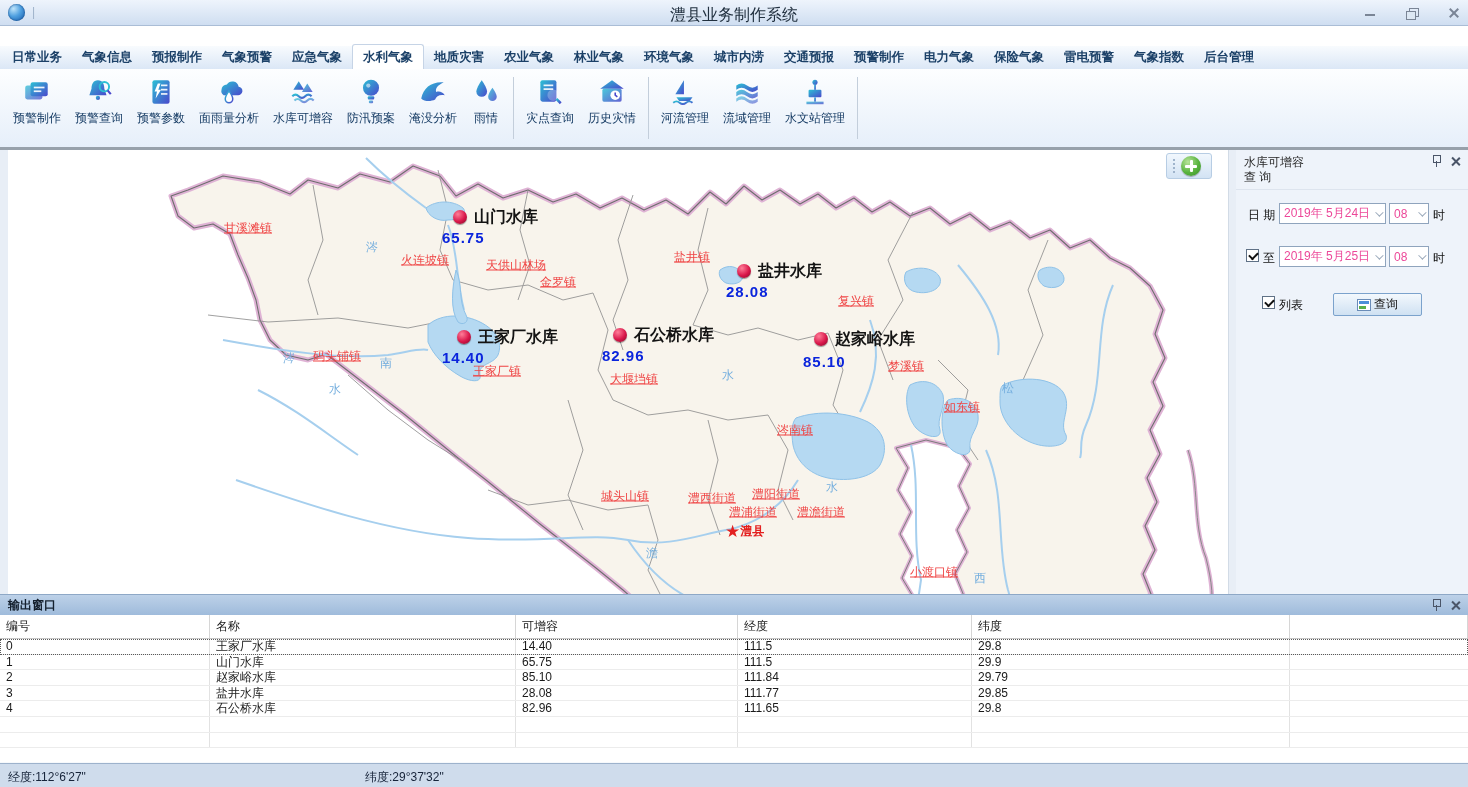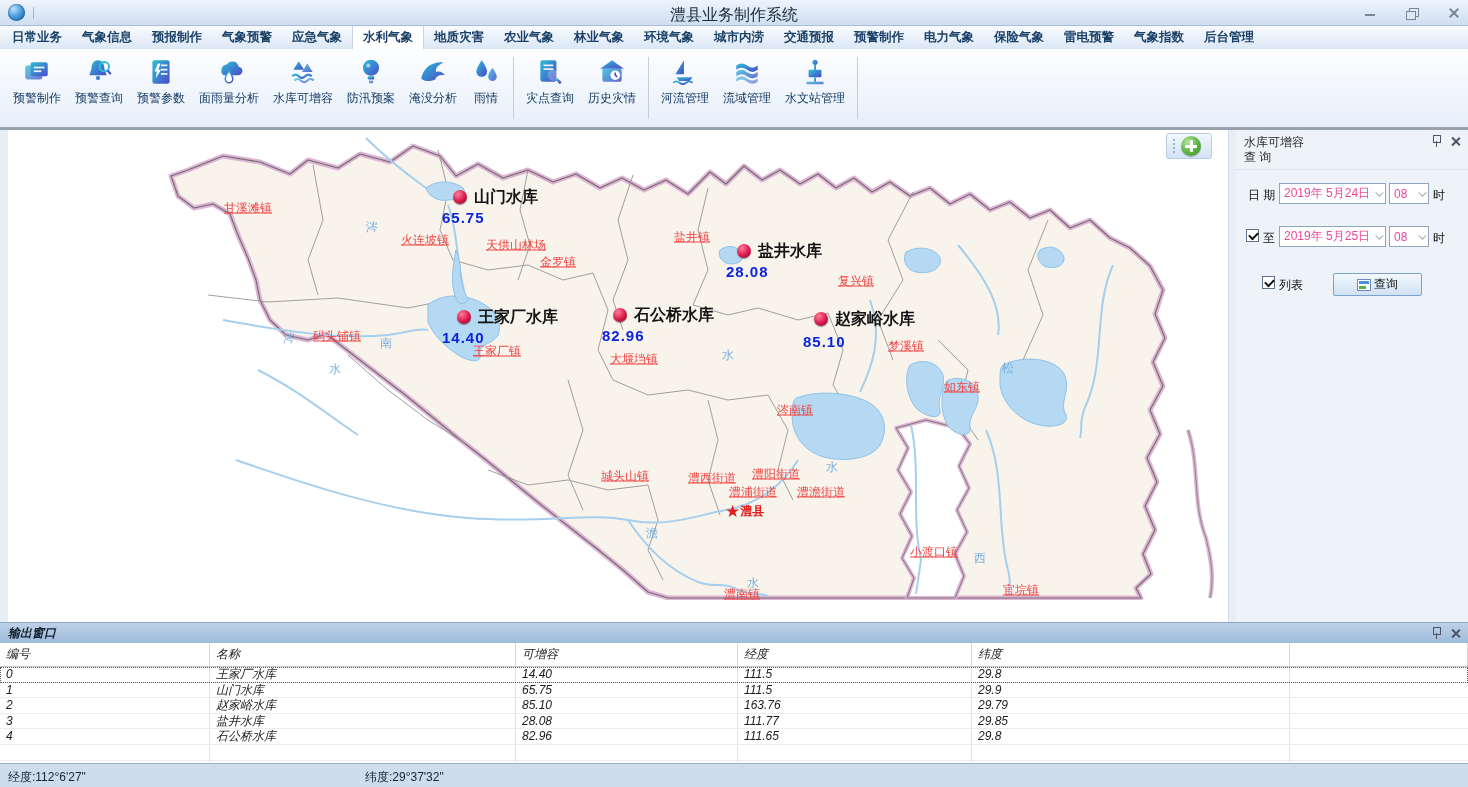--- a/index.html
+++ b/index.html
@@ -15,21 +15,21 @@
   .wintitle { position:absolute; left:0; right:0; top:5px; text-align:center; font-size:16px; color:#21303f; }
   .winbtns { position:absolute; right:6px; top:0; height:26px; display:flex; align-items:center; gap:26px; }
   .winbtn { width:16px; height:14px; position:relative; cursor:default; }
   .glyph-min::after { content:""; position:absolute; left:3px; top:8px; width:10px; height:2px; background:#7a8596; }
   .glyph-max::before { content:""; position:absolute; left:5px; top:2px; width:8px; height:7px; border:1.5px solid #7a8596; }
   .glyph-max::after { content:""; position:absolute; left:2px; top:5px; width:8px; height:7px; border:1.5px solid #7a8596; background:#dde8f4; }
   .glyph-x::before, .glyph-x::after { content:""; position:absolute; left:7px; top:1px; width:2px; height:12px; background:#7a8596; }
   .glyph-x::before { transform:rotate(45deg); } .glyph-x::after { transform:rotate(-45deg); }
 
   
-  .menubar { height:23px; background:linear-gradient(#f8fbfe,#dbe7f6); display:flex; align-items:flex-end; padding-left:2px; flex:none; }
+  .menubar { height:23px; background:linear-gradient(#f8fbfe,#dbe7f6); display:flex; align-items:flex-end; padding-left:2px; flex:none;margin-top:20px; }
   .tab { padding:4px 10px 3px; font-size:12.5px; font-weight:700; color:#1c4168; white-space:nowrap; cursor:default; }
   .tab.active { background:#fff; border:1px solid #c6d4e6; border-bottom:none; border-radius:3px 3px 0 0; }
 
   
   .toolbar { height:81px; background:linear-gradient(#fdfeff,#e6effa); border-bottom:3px solid #97a1ab; display:flex; align-items:flex-start; padding:5px 6px 0; flex:none; }
   .titem { display:flex; flex-direction:column; align-items:center; gap:3px; padding:3px 7px; color:#143a63; font-size:12px; white-space:nowrap; cursor:default; }
   .titem svg { width:30px; height:30px; }
   .tsep { width:1px; align-self:stretch; margin:3px 5px 8px; background:#c3cedb; }
 
   
@@ -71,21 +71,21 @@
   .combo .arrow { position:absolute; right:4px; top:7px; width:6px; height:6px; border-right:1.5px solid #9aa8ba; border-bottom:1.5px solid #9aa8ba; transform:rotate(45deg) translateY(-2px); }
   .checkbox { position:absolute; width:13px; height:13px; background:#fff; border:1px solid #5f7186; }
   .checkbox.checked::after { content:""; position:absolute; left:2px; top:2px; width:7px; height:4px; border-left:2px solid #111; border-bottom:2px solid #111; transform:rotate(-45deg); }
   .querybtn { position:absolute; display:flex; align-items:center; justify-content:center; gap:3px;
     background:linear-gradient(#f3f8fd,#cfe1f2); border:1px solid #7ba2cc; border-radius:2px; color:#111; cursor:pointer; }
   .qicon { width:14px; height:12px; position:relative; background:#fff; border:1px solid #6a8cb8; }
   .qicon::before { content:""; position:absolute; left:1px; top:1px; width:10px; height:3px; background:#4d8fd8; }
   .qicon::after { content:""; position:absolute; left:1px; top:6px; width:7px; height:3px; background:#59b04a; }
 
   
-  .output { height:140px; flex:none; display:flex; flex-direction:column;font-style:italic; }
+  .output { height:168px; flex:none; display:flex; flex-direction:column; }
   .outhead { height:21px; background:linear-gradient(#bdd1e8,#9fbbdb); border-top:1px solid #8ea8c6; position:relative;
     display:flex; align-items:center; padding:0 8px; font-weight:700; color:#14202e; flex:none; }
   .outhead .headicons { top:4px; }
   .otable { flex:1; background:#fff; overflow:hidden; }
   .hrow { display:flex; height:24px; line-height:23px; border-bottom:1px solid #c6c6c6; }
   .trow { display:flex; height:15.6px; line-height:15.4px; border-bottom:1px solid #ececec; }
   .trow.selected { outline:1px dotted #5a5a5a; outline-offset:-1px; }
   .cell { padding-left:6px; white-space:nowrap; overflow:hidden; border-right:1px solid #e2e2e2; flex:none; }
   .hrow .cell { border-right:1px solid #d6d6d6; }
   .c0{width:210px;} .c1{width:306px;} .c2{width:222px;} .c3{width:234px;} .c4{width:318px;} .cf{flex:1; border-right:none;}
@@ -461,21 +461,21 @@
         <div class="cell c1">山门水库</div>
         <div class="cell c2">65.75</div>
         <div class="cell c3">111.5</div>
         <div class="cell c4">29.9</div>
         <div class="cell cf"></div>
       </div>
       <div class="trow">
         <div class="cell c0">2</div>
         <div class="cell c1">赵家峪水库</div>
         <div class="cell c2">85.10</div>
-        <div class="cell c3">163.76</div>
+        <div class="cell c3">111.84</div>
         <div class="cell c4">29.79</div>
         <div class="cell cf"></div>
       </div>
       <div class="trow">
         <div class="cell c0">3</div>
         <div class="cell c1">盐井水库</div>
         <div class="cell c2">28.08</div>
         <div class="cell c3">111.77</div>
         <div class="cell c4">29.85</div>
         <div class="cell cf"></div>

